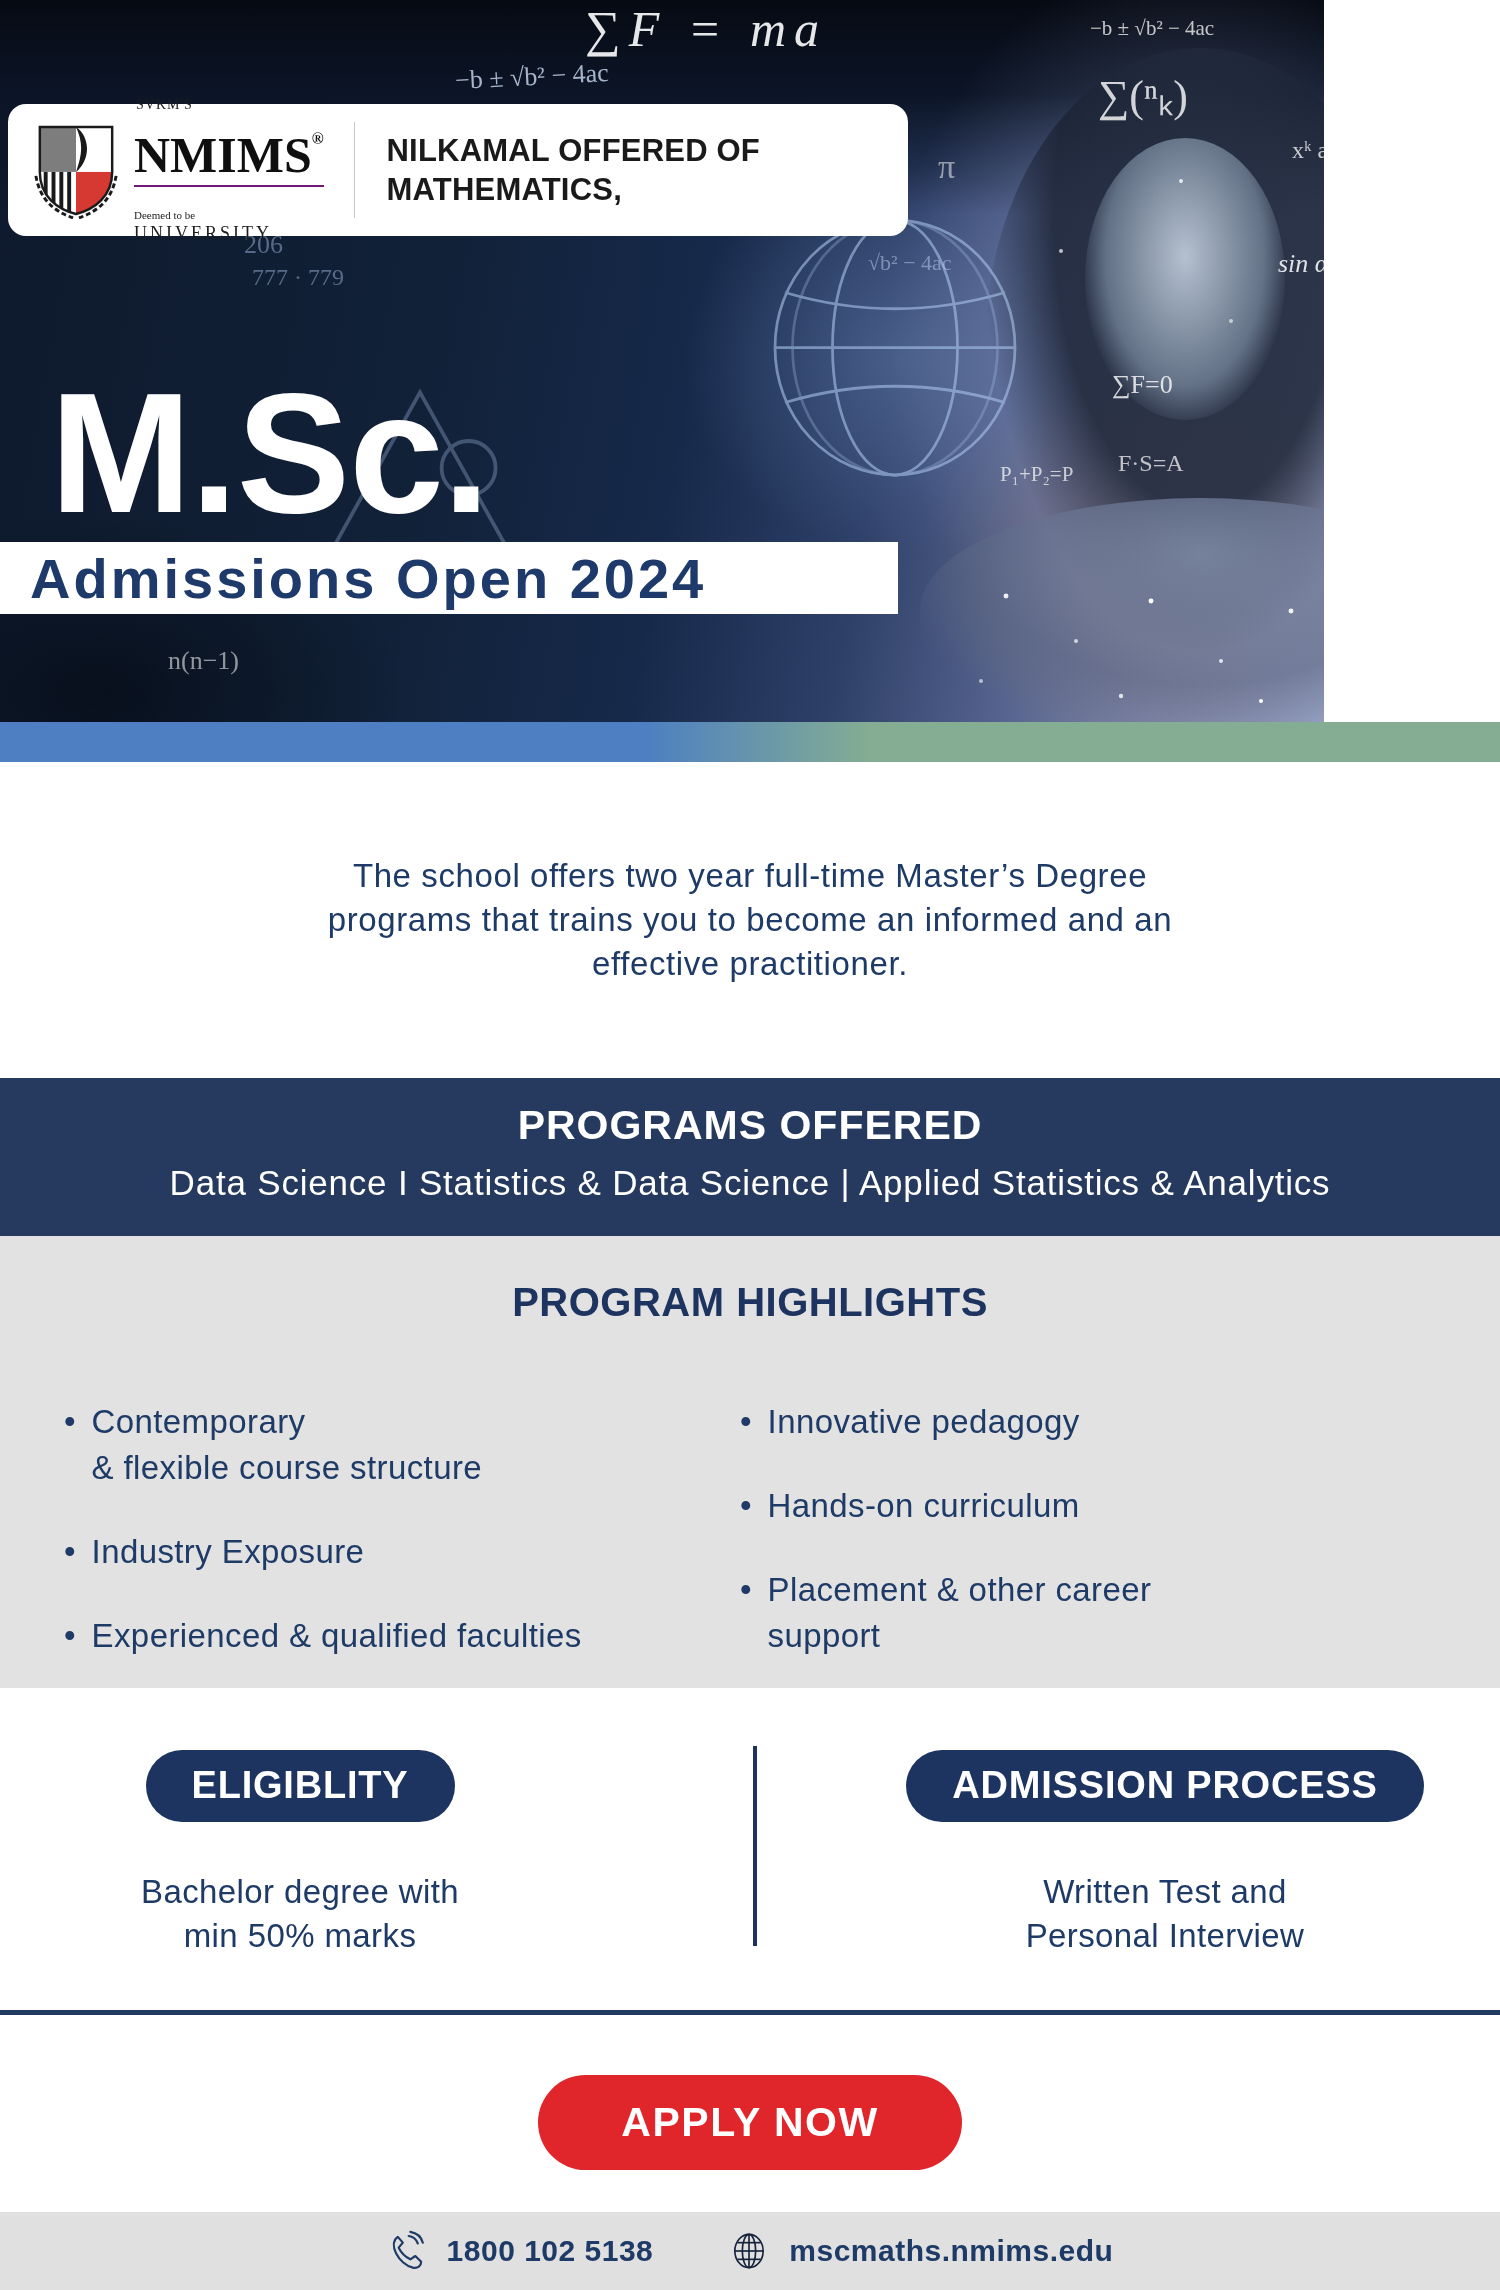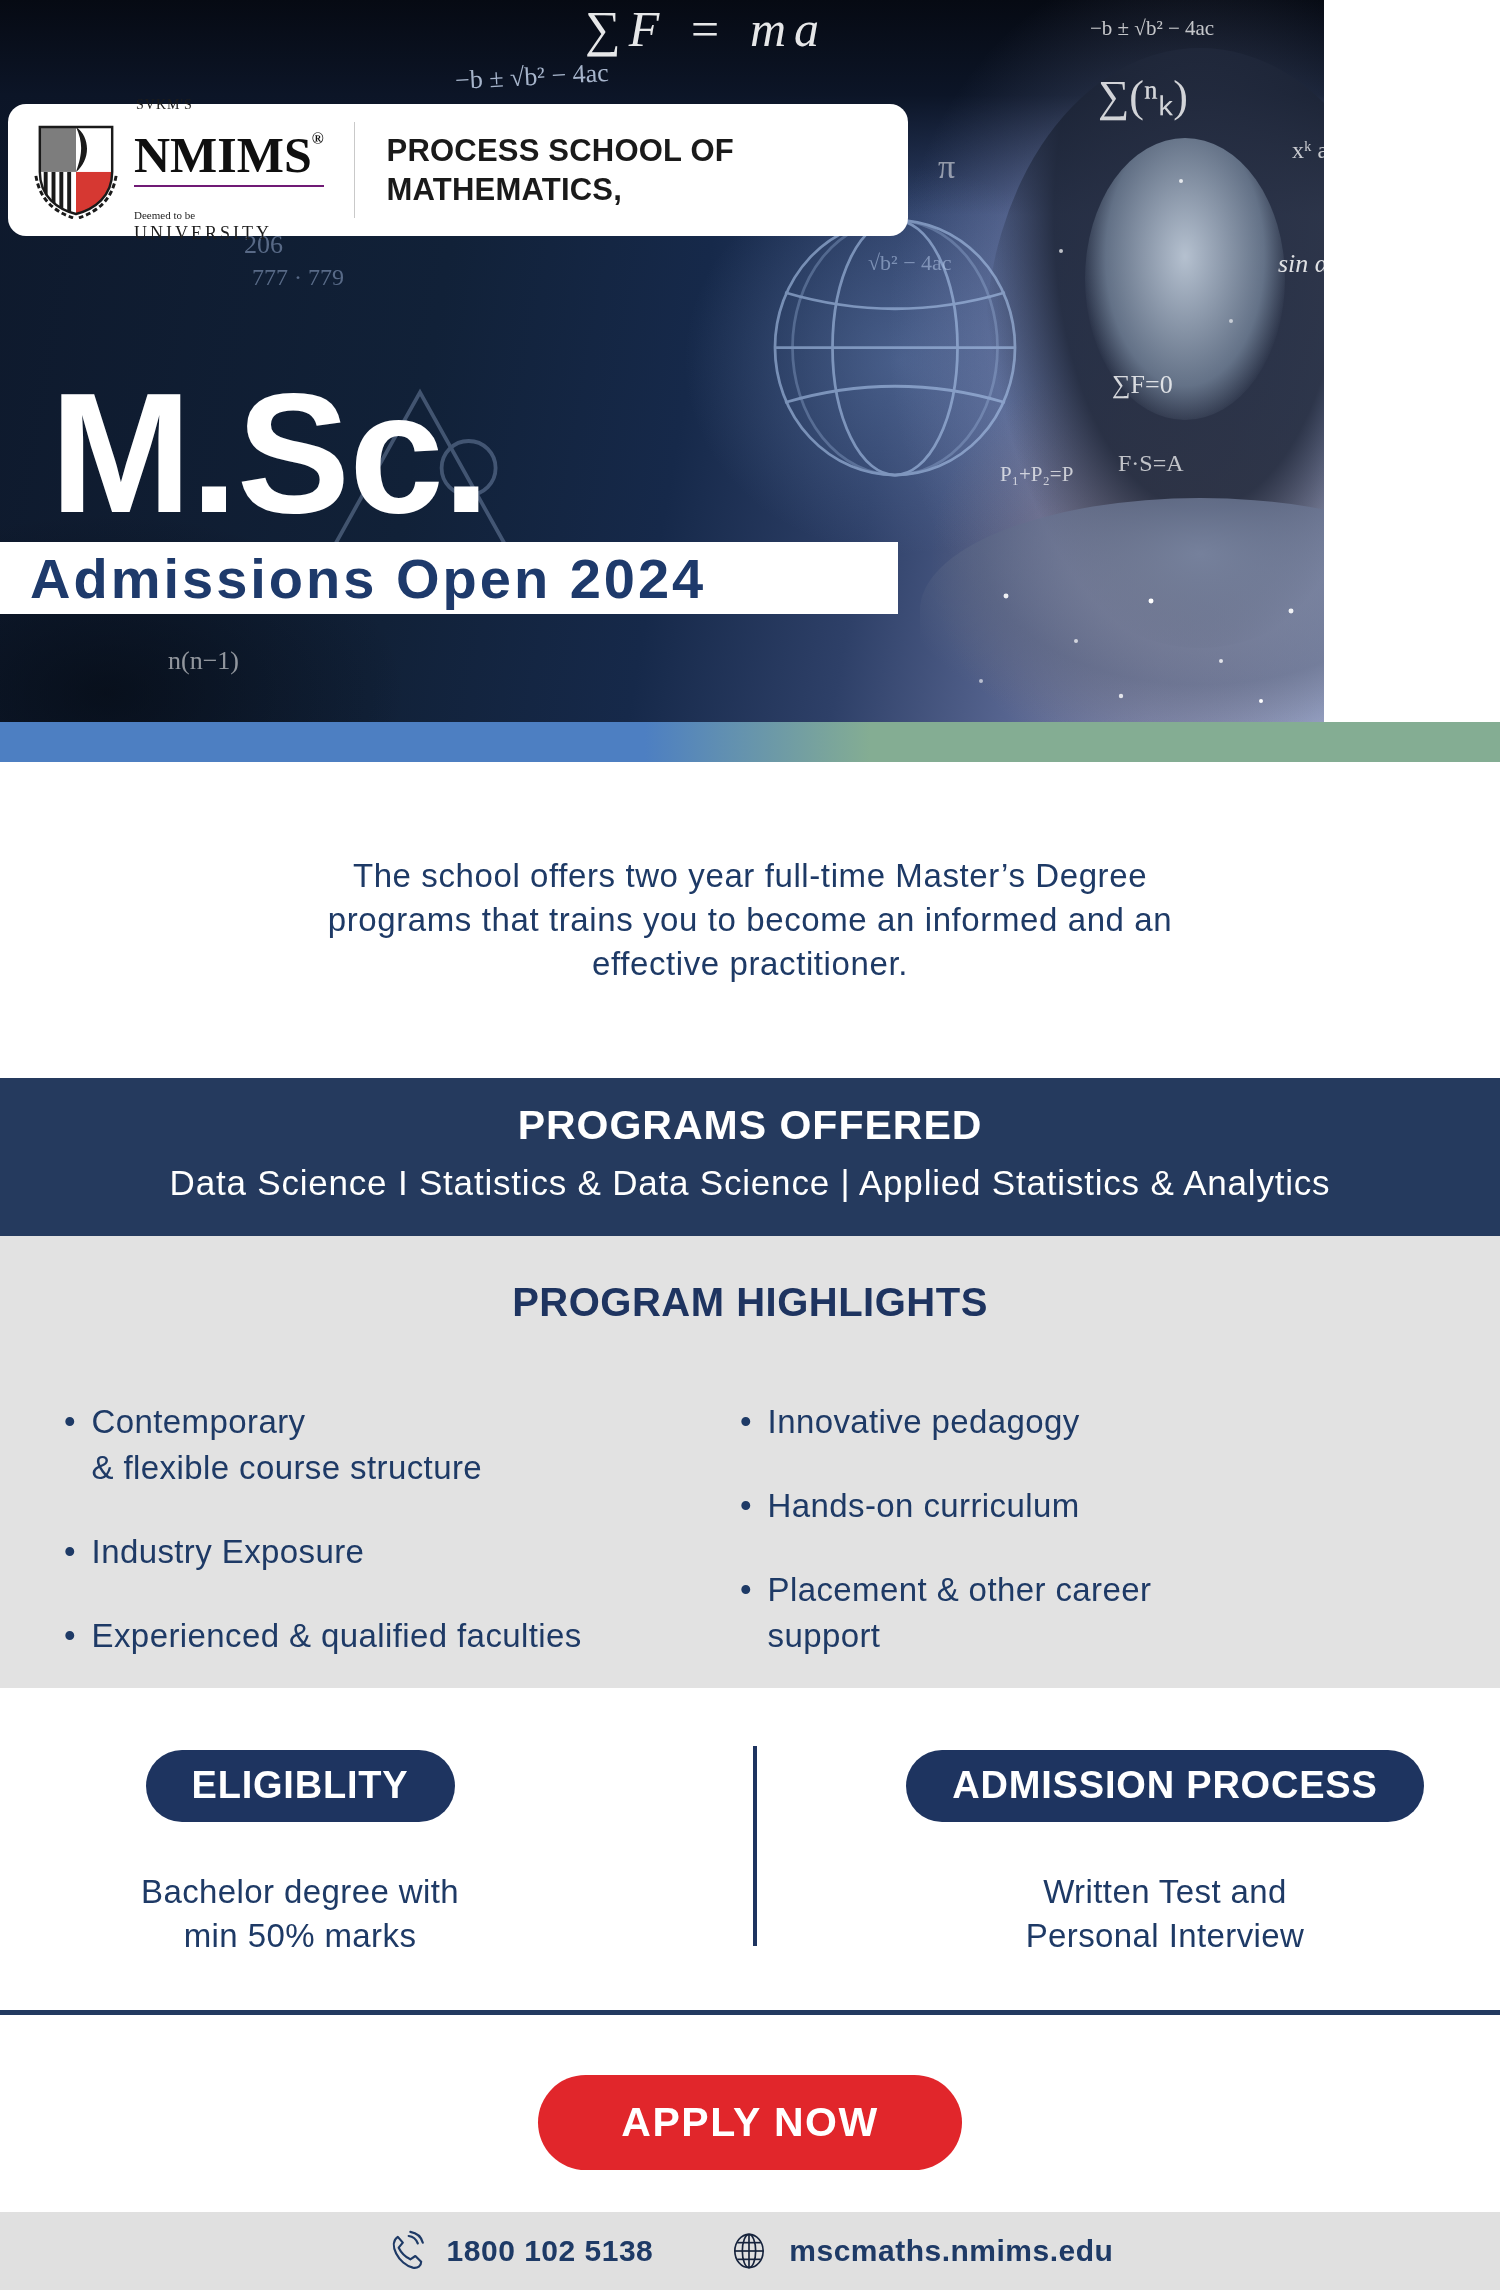--- a/index.html
+++ b/index.html
@@ -178,21 +178,21 @@
         <path d="M4,56 C8,80 22,92 42,99" fill="none" stroke="#1a1a1a" stroke-width="3" stroke-dasharray="5 3"></path>
         <path d="M86,56 C82,80 68,92 48,99" fill="none" stroke="#1a1a1a" stroke-width="3" stroke-dasharray="5 3"></path>
       </svg>
       <div class="nmims-block">
         <div class="svkm">SVKM'S</div>
         <div class="nmims-word"><span>NMIMS</span><sup>®</sup></div>
         <div class="deemed"><span class="small">Deemed to be </span><span class="big">UNIVERSITY</span></div>
       </div>
       <div class="vdiv"></div>
       <div class="school-name">
-        <div>PROCESS SCHOOL OF MATHEMATICS,</div>
+        <div>NILKAMAL OFFERED OF MATHEMATICS,</div>
       </div>
     </div>
 
     <div class="msc">M.Sc.</div>
     <div class="banner">
       <span class="banner-text">Admissions Open 2024</span>
     </div>
   </div>
 
   <div class="stripe"></div>

